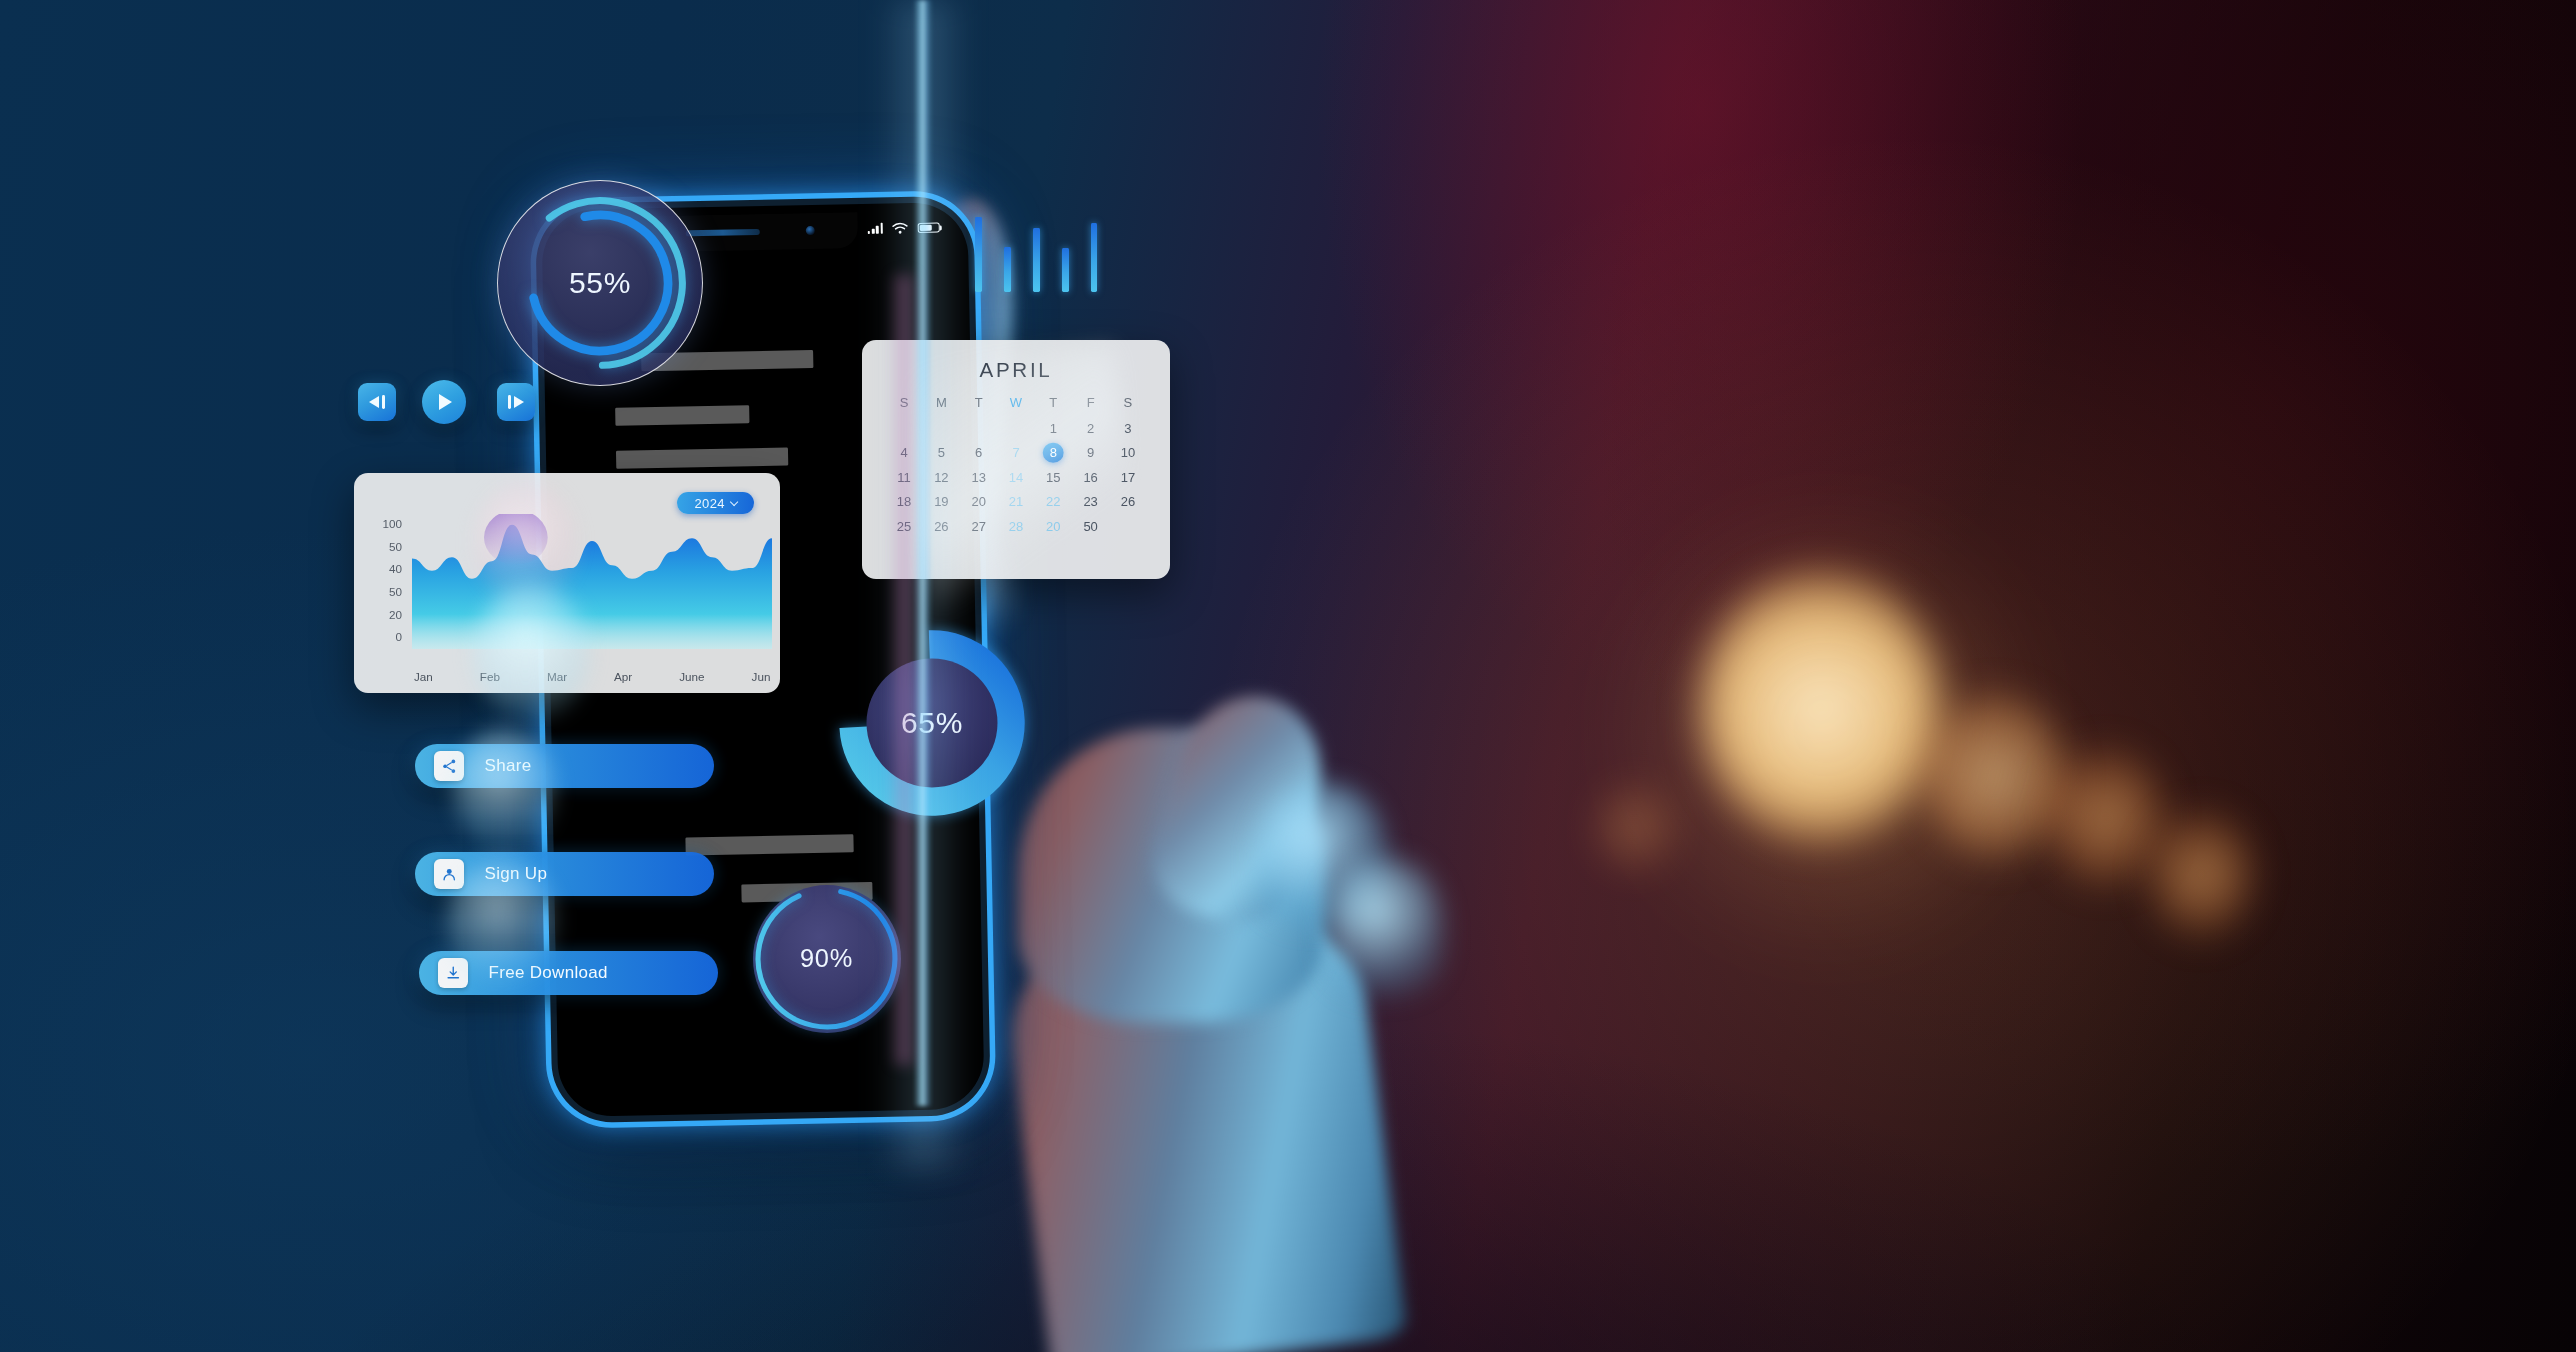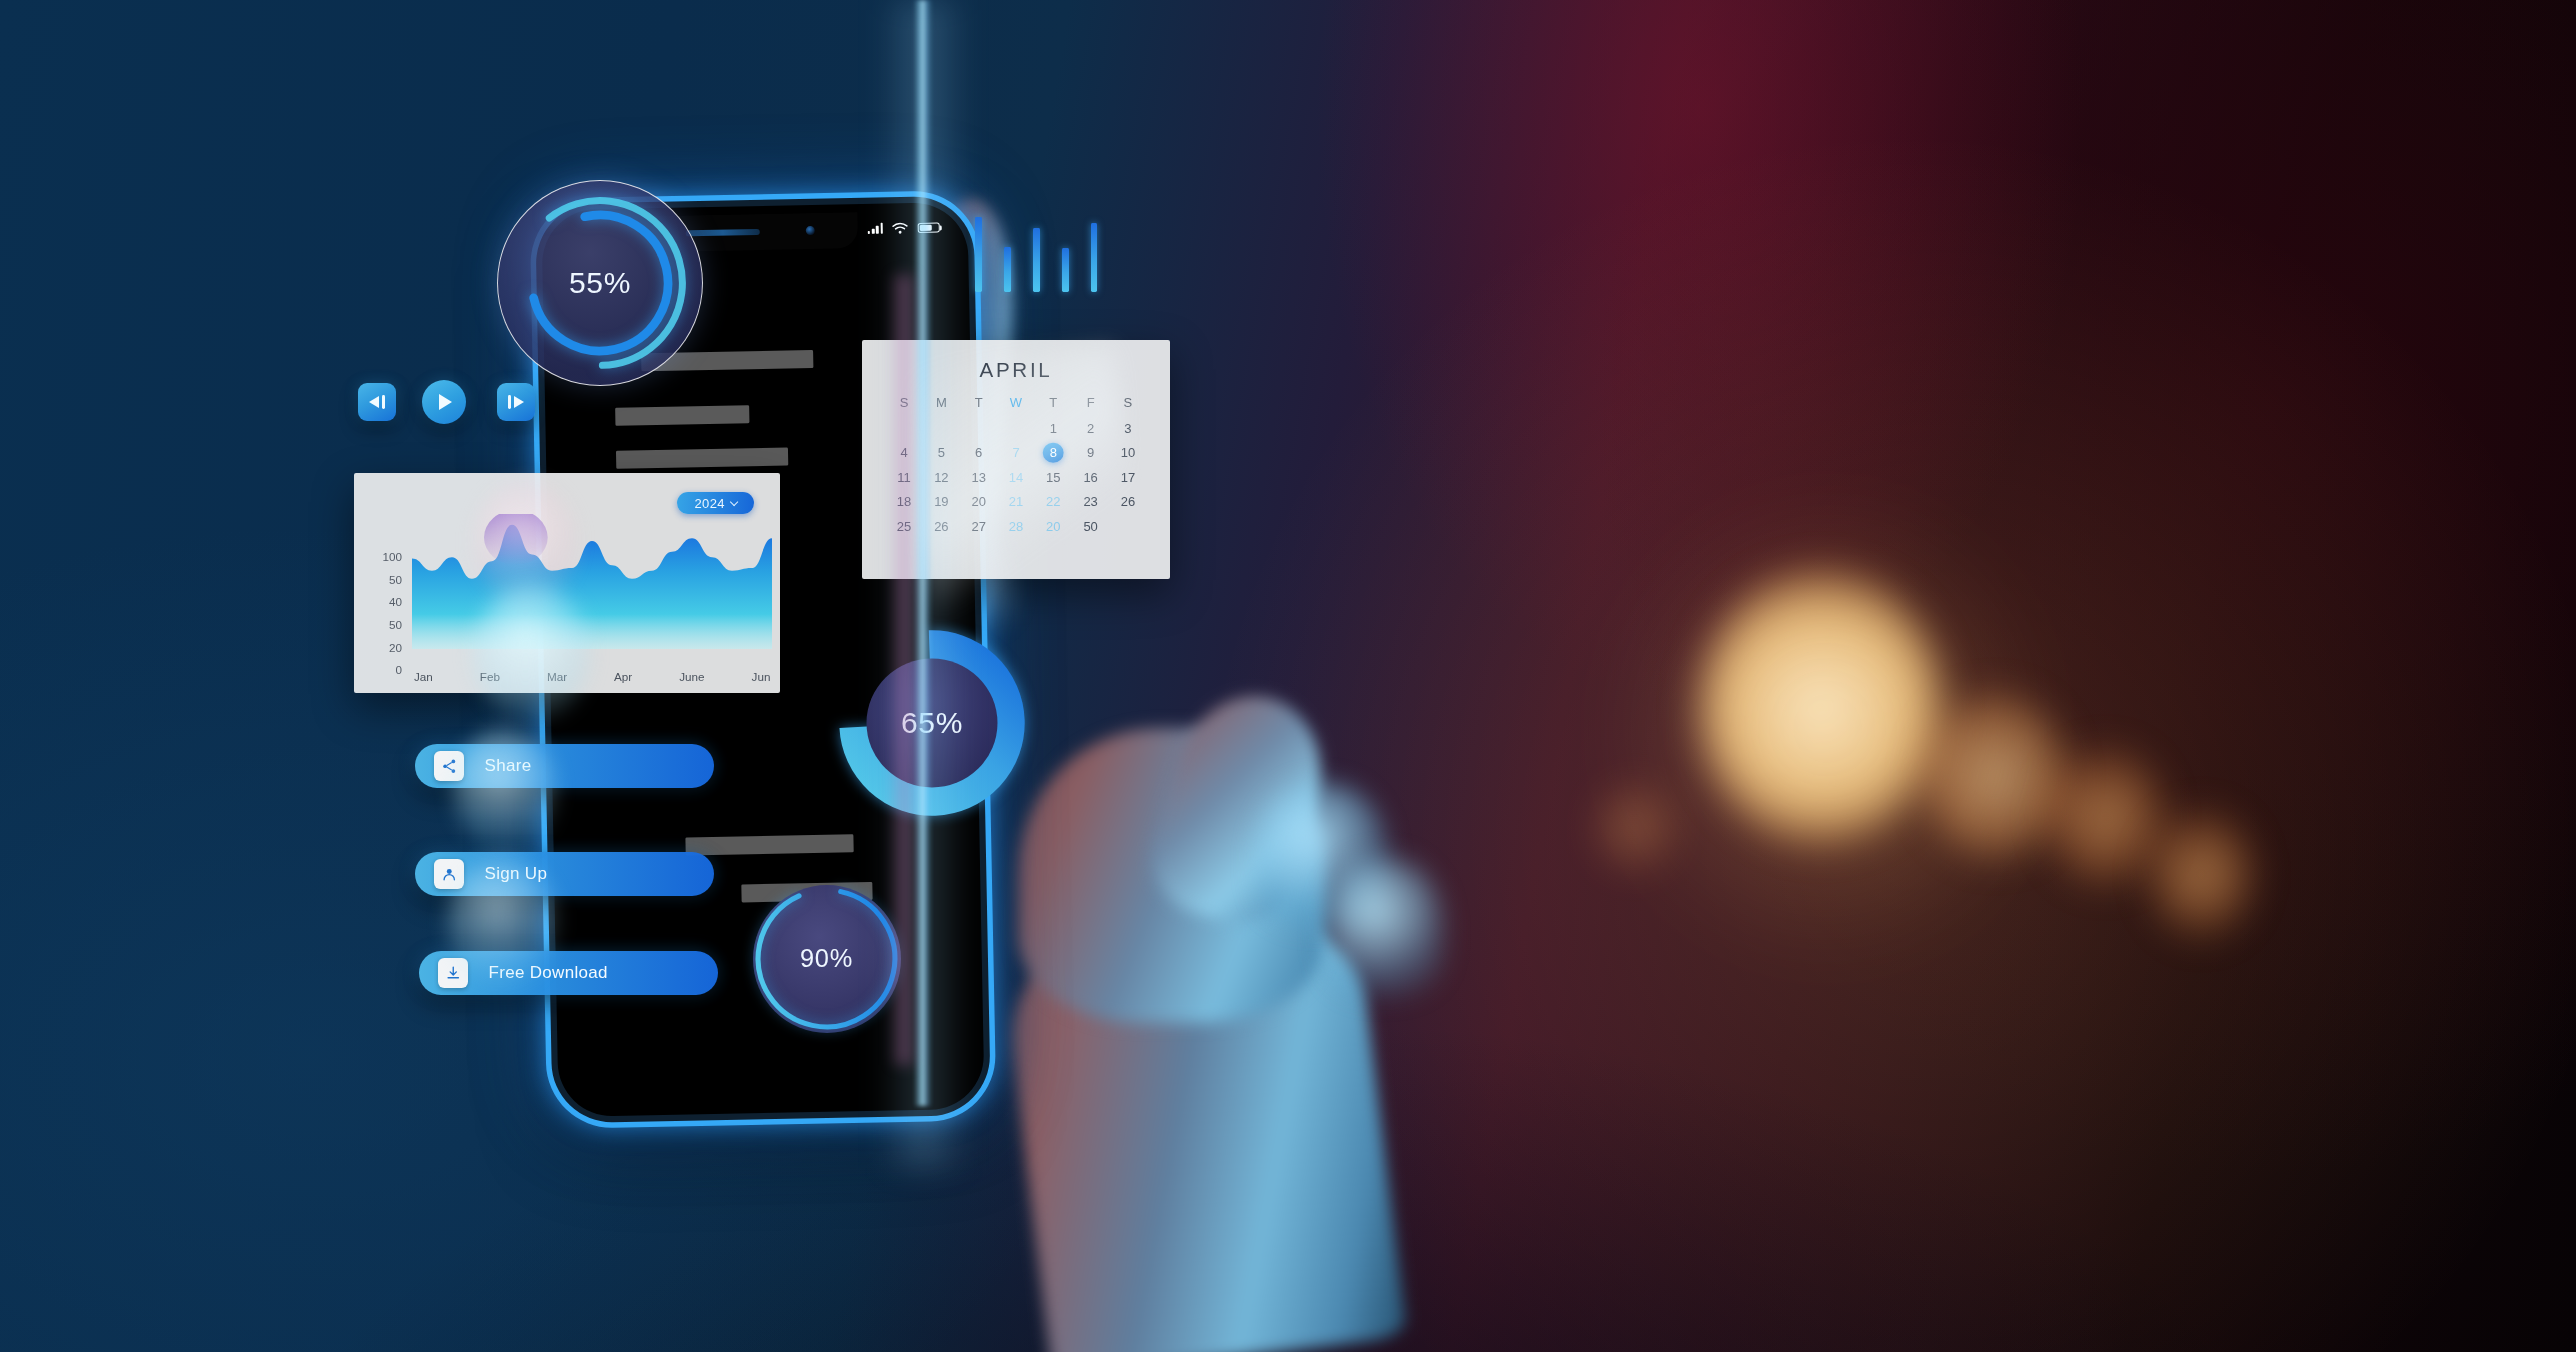--- a/index.html
+++ b/index.html
@@ -59,21 +59,21 @@
   .sig i { width:2.7px; background:#fff; border-radius:0.7px; display:block; }
   .sig i:nth-child(1){height:3.4px} .sig i:nth-child(2){height:5.5px}
   .sig i:nth-child(3){height:8.2px} .sig i:nth-child(4){height:11px}
   .batt { width:22px; height:10.3px; border:1.4px solid #fff; border-radius:2.7px; position:relative; }
   .batt::after{content:"";position:absolute;right:-3.4px;top:2.7px;width:2.1px;height:4.8px;background:#fff;border-radius:0 1.4px 1.4px 0;}
   .batt i { position:absolute; left:1.4px; top:1.4px; bottom:1.4px; width:60%; background:#fff; border-radius:1.4px; display:block;}
 
   .ph-bar { position:absolute; background:#5a5a5a; border-radius:1.4px; height:18px; z-index:3; }
 
   
-  .glass-panel { position:absolute; border-radius:2px; z-index:20;
+  .glass-panel { position:absolute; border-radius:14px; z-index:20;
                  background:rgba(237,238,239,0.93);
                  box-shadow:0 15px 41px rgba(0,0,0,0.45); }
 
   
   #calendar { left:862px; top:340px; width:308px; height:239px; padding:13.7px 23.4px; }
   .cal-title { text-align:center; font-size:20.6px; letter-spacing:2.7px; color:#2a3442;
                font-weight:400; margin-top:4.1px; }
   .cal-grid { margin-top:13.7px; display:grid; grid-template-columns:repeat(7,1fr); row-gap:5.5px;
               text-align:center; }
   .cal-dow { font-size:13px; color:#5d6672; font-weight:400; padding-bottom:2.7px; }
@@ -91,21 +91,21 @@
   
   #chart-panel { left:354px; top:473px; width:426px; height:220px; padding:0; }
   #year-pill { position:absolute; right:26px; top:19px; width:77px; height:22px;
                border-radius:11.7px; background:linear-gradient(95deg,#36a4e6,#1666d8);
                display:flex; align-items:center; justify-content:center; gap:5.5px;
                box-shadow:0 2.1px 6.9px rgba(20,90,190,0.45); }
   #year-pill span { color:#eaf6ff; font-size:13px; letter-spacing:0.3px; }
   .chev { width:6.2px; height:6.2px; border-right:1.4px solid #dbeeff; border-bottom:1.4px solid #dbeeff;
           transform:rotate(45deg) translateY(-1.4px); }
   .yaxis { position:absolute; left:18px; top:45px; height:125px; width:30px;
-           display:flex; flex-direction:column; justify-content:space-between;margin-top:33px; }
+           display:flex; flex-direction:column; justify-content:space-between; }
   .yaxis span { font-size:11.7px; color:#555d68; text-align:right; display:block; line-height:1; }
   .xaxis { position:absolute; left:60px; right:9.6px; bottom:9.6px; display:flex;
            justify-content:space-between; }
   .xaxis span { font-size:11.7px; color:#4b535e; }
   #area-svg { position:absolute; left:58px; top:41px; width:360px; height:135px; }
 
   
   .mc { position:absolute; z-index:22; display:flex; align-items:center; justify-content:center;
         box-shadow:0 6.9px 18px rgba(0,0,0,0.42), 0 0 13.7px rgba(45,165,240,0.30); }
   .mc-sq { width:38px; height:38px; border-radius:9px;

